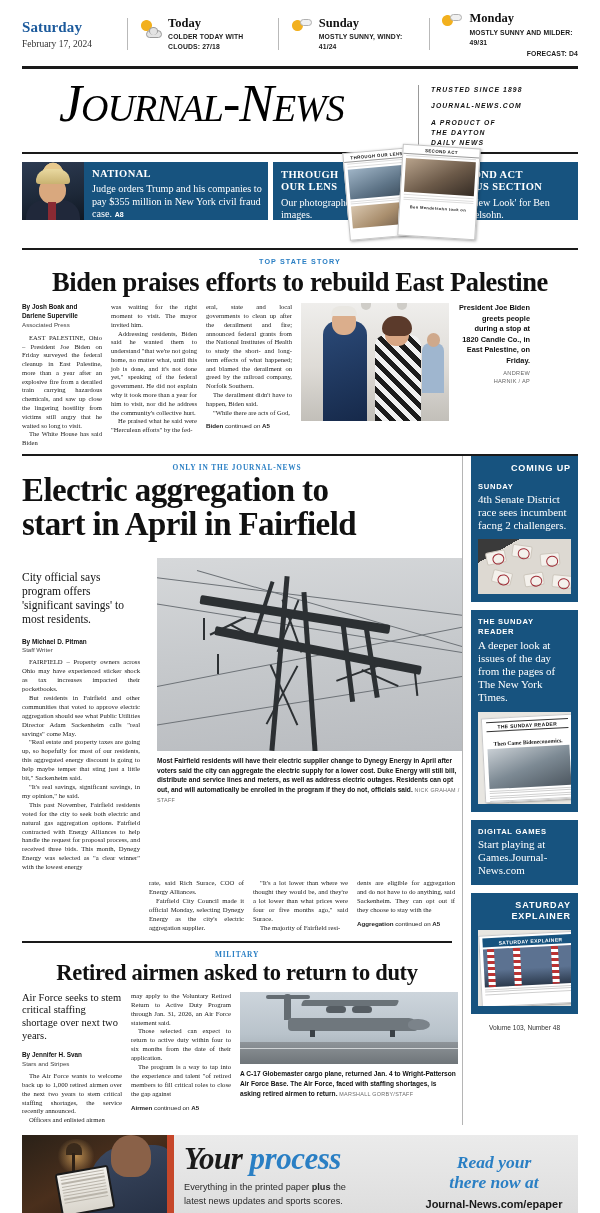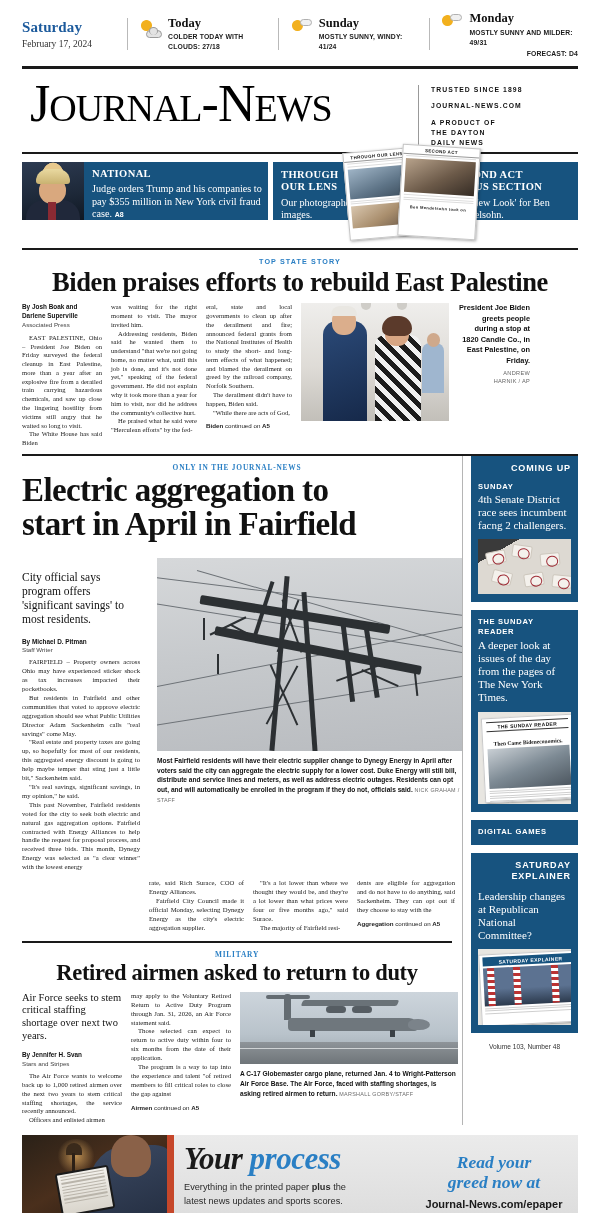--- a/index.html
+++ b/index.html
@@ -68,21 +68,21 @@
     letter-spacing:.15px; margin-top:2px;
   }
   .wx-temp { color:#1a1a1a; }
   .wx-forecast {
     font-size:6.8px; font-weight:bold; letter-spacing:.15px;
     text-align:right; margin-top:2px; color:#1a1a1a;
   }
   .rule-thick { height:2.5px; background:#1a1a1a; margin:4px 22px 0 22px;}
 
   
-  .masthead { display:flex; align-items:flex-start; padding: 10px 22px 0 8px;}
+  .masthead { display:flex; align-items:flex-start; padding: 10px 22px 0 37px; font-style: italic;}
   .logo {
     font-family:"Liberation Serif", serif;
     font-size: 52px; line-height: .98; letter-spacing:-1px;
     color:#000; font-weight:normal; flex:1;
     padding-left: 22px; white-space:nowrap;
   }
   .logo .sc { font-size:38px; }
   .mast-right {
     border-left:1px solid #999; padding-left:12px; width:160px;
     margin-top:6px;
@@ -693,26 +693,26 @@
                 <i></i>
                 <i></i>
                 <i></i>
               </div>
           </div>
         </div>
       </div>
 
       <div class="sb-box">
         <div class="sb-kicker" style="margin-top:0">DIGITAL GAMES</div>
+        <div class="sb-text">Start playing at Games.Journal-News.com</div>
       </div>
 
       <div class="sb-box">
         <div class="sb-title">SATURDAY</div>
         <div class="sb-title">EXPLAINER</div>
-        <div class="sb-text" style="margin-top:7px">Leadership changes at Republican National Committee?</div>
         <div class="sat-thumb">
           <div class="sat-sheet">
             <div class="sat-flag">SATURDAY EXPLAINER</div>
             <div class="sat-photo">
               <div class="flagstripe" style="left:4px"></div>
               <div class="flagstripe" style="left:30px"></div>
               <div class="flagstripe" style="left:68px"></div>
               <div class="flagstripe" style="left:88px"></div>
             </div>
             <div class="np-lines" style="margin:2px 3px">
@@ -751,18 +751,18 @@
     </div>
     <div class="ad-body">
       <div class="ad-title"><span>Your </span><span class="ep">process</span></div>
       <div class="ad-line"><span>Everything in the printed paper </span><b>plus</b><span> the</span></div>
       <div class="ad-line" style="margin-top:0">latest news updates and sports scores.</div>
       <div class="ad-line">Delivered to your inbox by 6 a.m. and</div>
 
     </div>
     <div class="ad-right">
       <div class="ad-cta">Read your</div>
-      <div class="ad-cta">greed now at</div>
+      <div class="ad-cta">there now at</div>
       <div class="ad-url">Journal-News.com/epaper</div>
     </div>
   </div>
 
 </div>
 
 </body></html>

